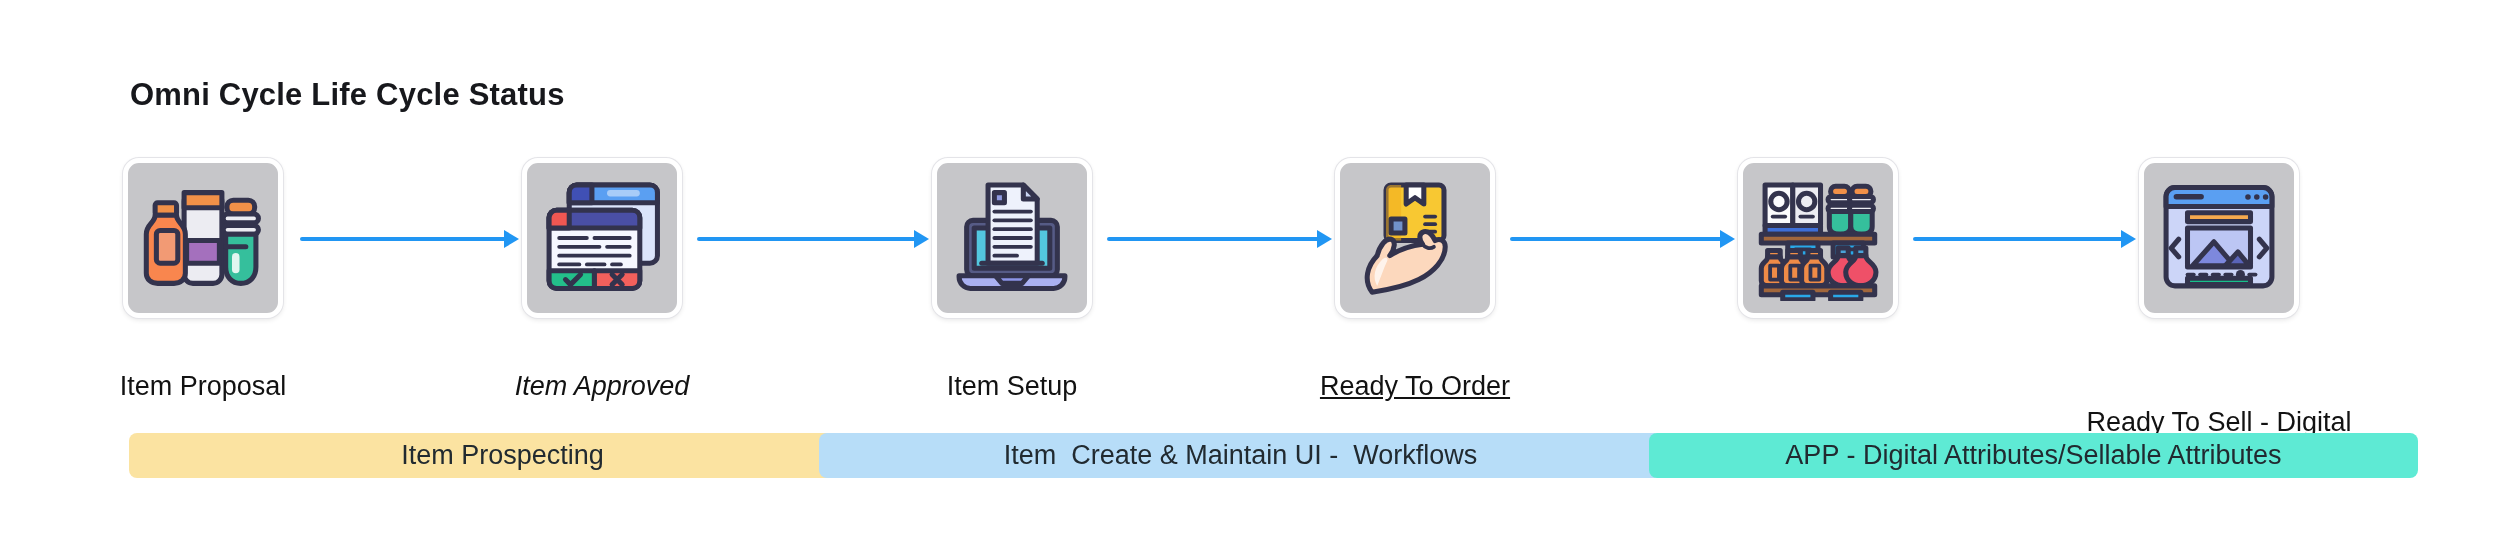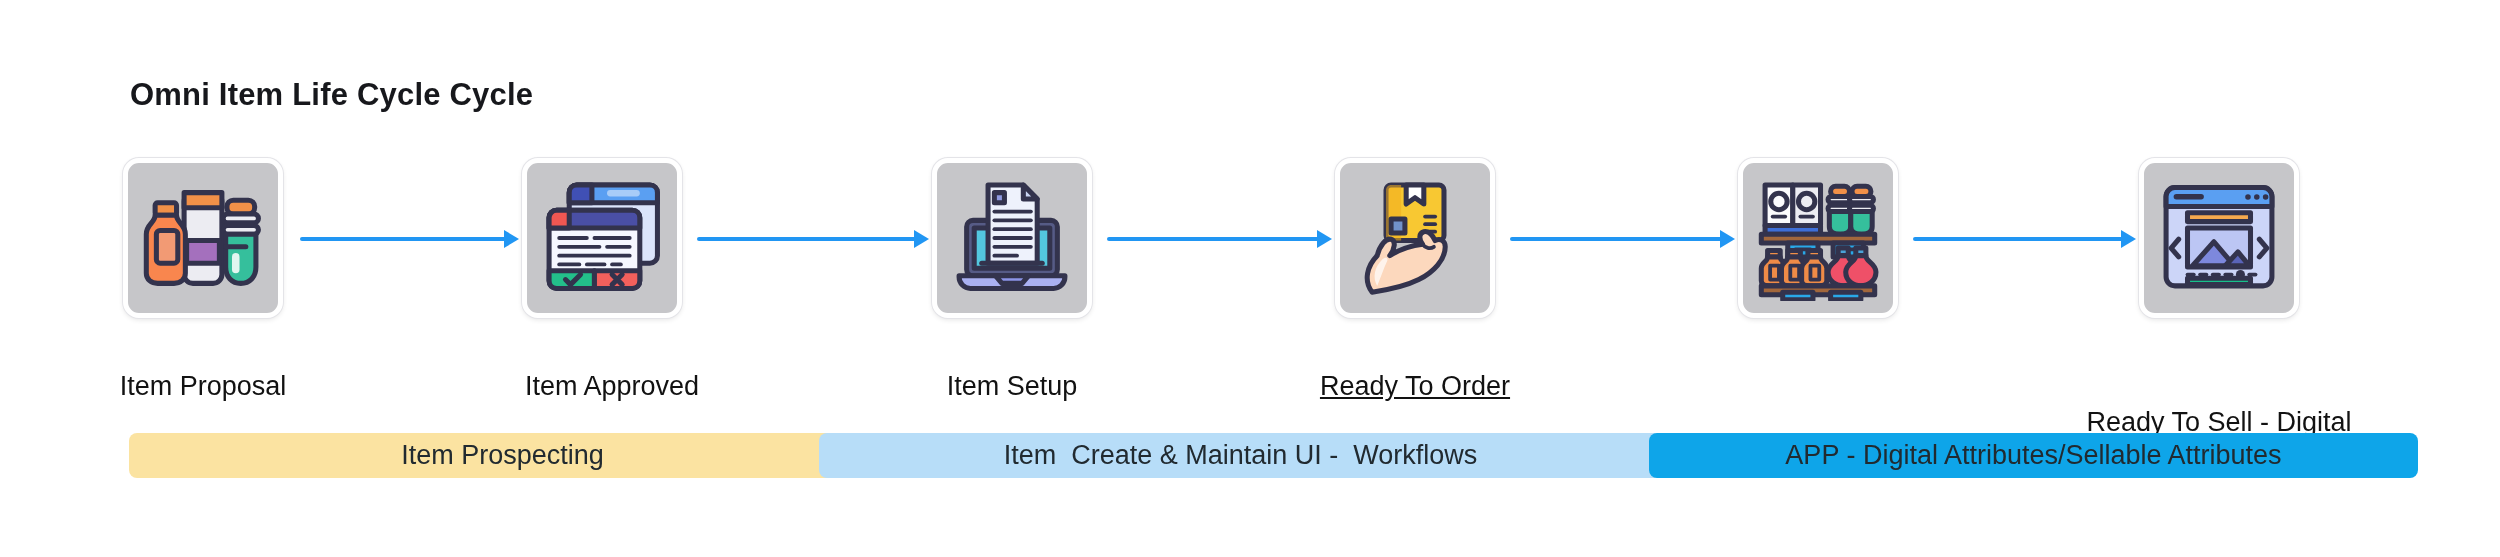--- a/index.html
+++ b/index.html
@@ -11,32 +11,32 @@
         box-shadow:0 0 0 1px #e4e4e8, 0 2px 5px rgba(0,0,0,0.10);}
   .card svg{width:126px;height:126px;display:block;}
   .arrow{position:absolute;top:237px;height:4px;background:#2196f3;border-radius:2px;}
   .arrow::after{content:'';position:absolute;right:-3px;top:50%;transform:translateY(-50%);
         border-left:15px solid #2196f3;border-top:9px solid transparent;border-bottom:9px solid transparent;}
   .stage-label{position:absolute;top:371px;width:440px;text-align:center;font-size:27px;color:#121212;}
   .band{position:absolute;top:433px;height:45px;border-radius:8px;display:flex;align-items:center;
         justify-content:center;font-size:27px;color:#212a30;white-space:pre;}
   .band-yellow{left:129px;width:747px;background:#fbe3a1;}
   .band-blue{left:799px;width:843px;background:#b7ddf8;margin-left:20px;}
-  .band-green{left:1649px;width:769px;background:#0ea5e9;}
+  .band-green{left:1649px;width:769px;background:#5eead4;}
   
   .ic path,.ic rect,.ic line,.ic circle,.ic polyline{stroke:#33334d;stroke-width:4;stroke-linejoin:round;stroke-linecap:round;}
   .ic .ns{stroke:none !important;}
   .ic .tl{stroke-width:3 !important;fill:none;}
 </style>
 </head>
 <body>
 
 <div class="stage-canvas">
 
-  <h1 class="page-title">Omni Item Life Cycle Cycle</h1>
+  <h1 class="page-title">Omni Cycle Life Cycle Status</h1>
 
   <div class="card" style="left:123px;">
     <svg class="ic" viewBox="0 0 100 100">
 
       <rect x="35" y="14" width="30" height="72" rx="7" fill="#ececf2"></rect>
       <path d="M35,14 h30 v12 h-30 z" fill="#f19048"></path>
       <rect x="37" y="52" width="26" height="18" fill="#a470bd"></rect>
 
       <rect x="12" y="22" width="17" height="10" rx="2" fill="#f19048"></rect>
       <path d="M12,32 h17 c0,6 7,7 7,15 v31 c0,5 -4,8 -9,8 h-13 c-5,0 -9,-3 -9,-8 v-31 c0,-8 7,-9 7,-15 z" fill="#f9864e"></path>
@@ -189,21 +189,21 @@
     </svg>
   </div>
 
   <div class="arrow" style="left:300px;width:216px;"></div>
   <div class="arrow" style="left:697px;width:229px;"></div>
   <div class="arrow" style="left:1107px;width:222px;"></div>
   <div class="arrow" style="left:1510px;width:222px;"></div>
   <div class="arrow" style="left:1913px;width:220px;"></div>
 
   <div class="stage-label" style="left:-17px;">Item Proposal</div>
-  <div class="stage-label" style="left:392px;">Item Approved</div>
+  <div class="stage-label" style="left:382px;font-style:italic;">Item Approved</div>
   <div class="stage-label" style="left:792px;">Item Setup</div>
   <div class="stage-label" style="left:1195px;text-decoration:underline;">Ready To Order</div>
   <div class="stage-label" style="left:1999px;margin-top:36px;">Ready To Sell - Digital</div>
 
   <div class="band band-yellow">Item Prospecting</div>
   <div class="band band-blue">Item  Create &amp; Maintain UI -  Workflows</div>
   <div class="band band-green">APP - Digital Attributes/Sellable Attributes</div>
 
 </div>
 

